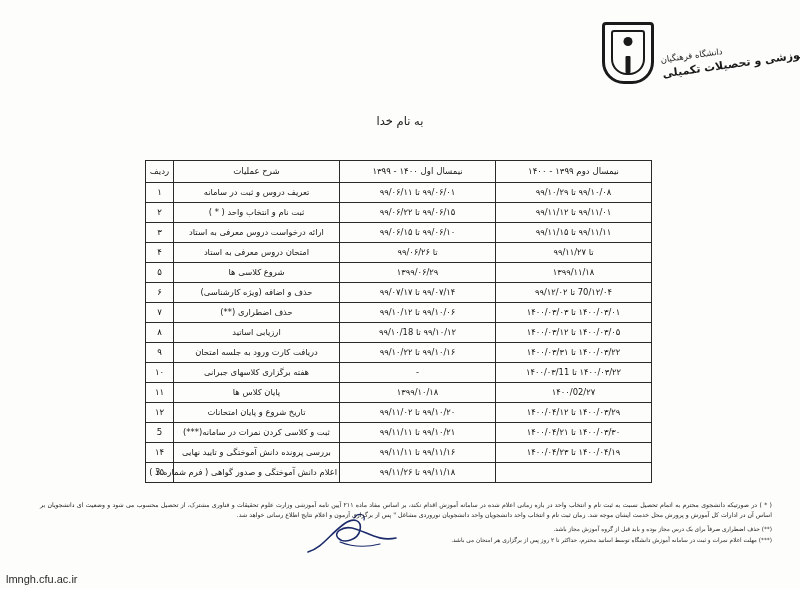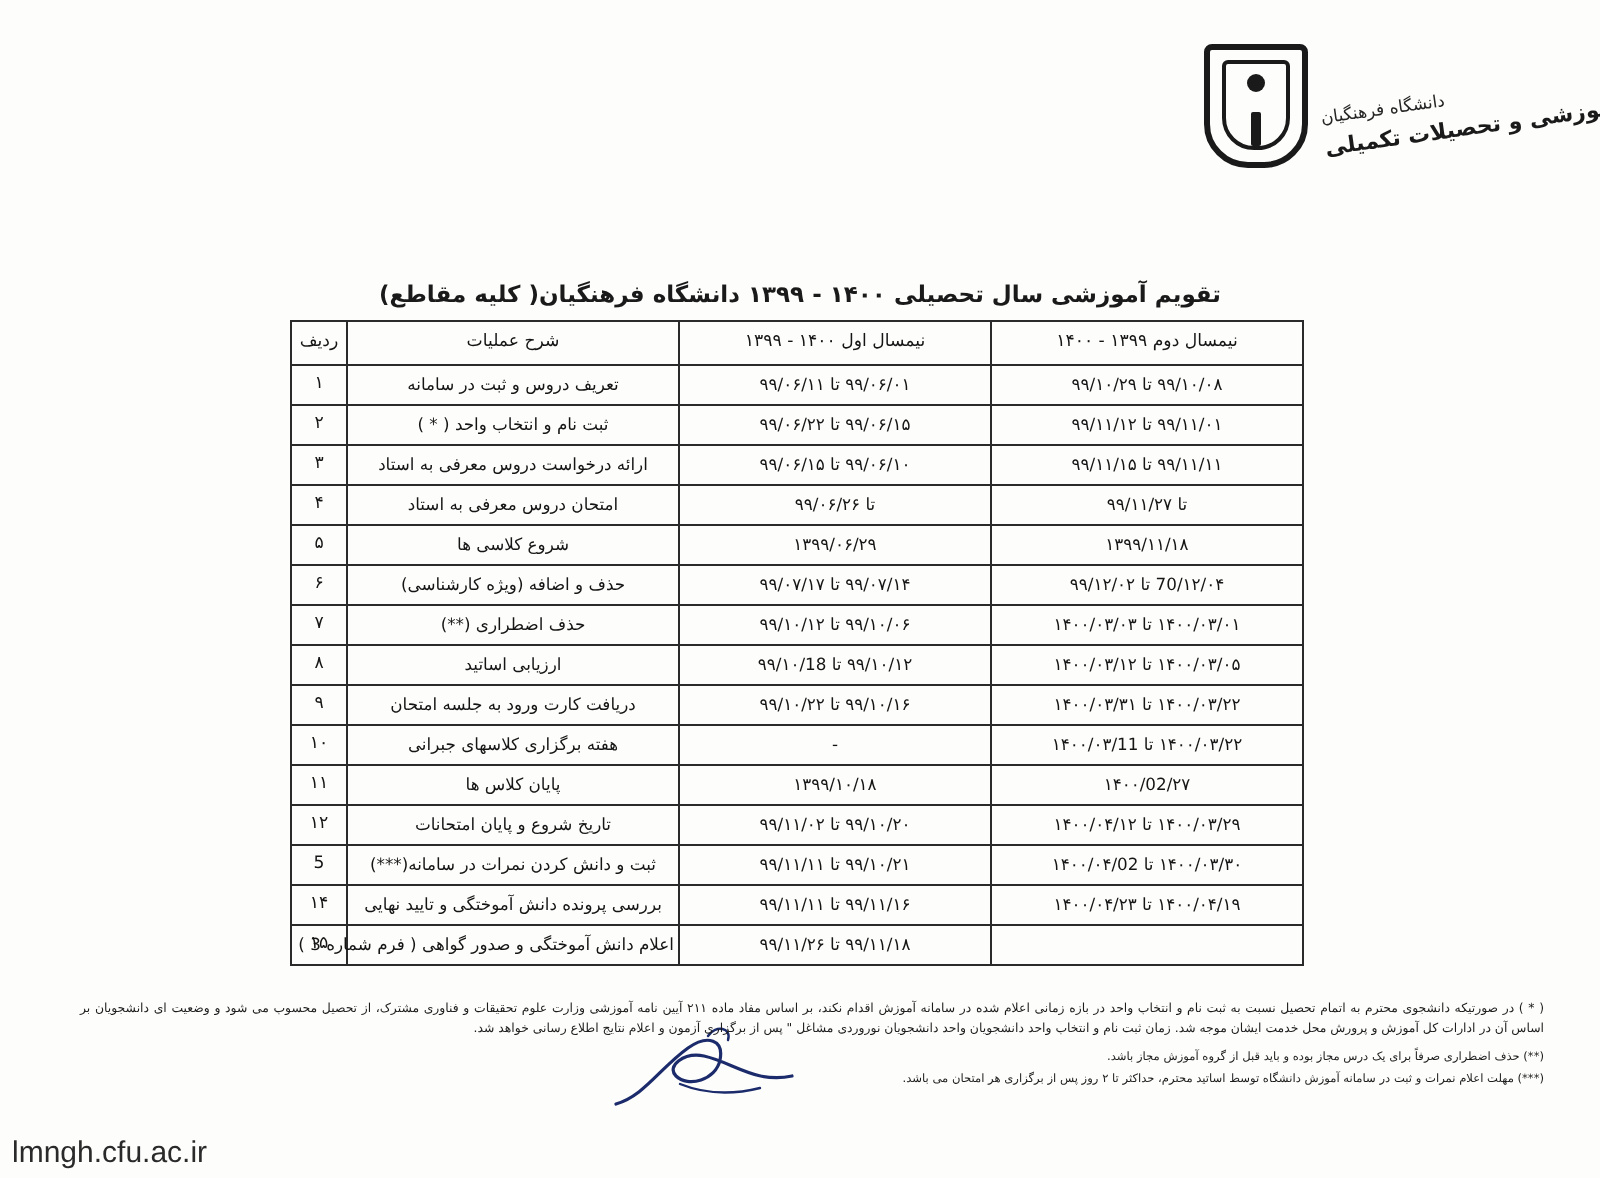--- a/index.html
+++ b/index.html
@@ -191,21 +191,21 @@
     height: 56px;
     pointer-events: none;
   }
   .signature svg { display: block; }
 
   
   .footer-url {
     position: absolute;
     left: 6px;
     bottom: 4px;
-    font-size: 15px;
+    font-size: 11px;
     color: #2a2a2a;
     font-family: "Liberation Sans", sans-serif;
   }
 </style>
 </head>
 <body>
 
 <div class="page">
 
   <div class="logo-block">
@@ -214,21 +214,21 @@
       <div class="inner"></div>
       <div class="dot"></div>
       <div class="bar"></div>
     </div>
     <div class="logo-text">
       <div class="line1">دانشگاه فرهنگیان</div>
       <div class="line2">معاونت آموزشی و تحصیلات تکمیلی</div>
     </div>
   </div>
 
-  <div class="doc-title">تقویم آموزشی سال تحصیلی ۱۴۰۰ - ۱۳۹۹ دانشگاه فرهنگیان( کلیه مقاطع)</div>
+  <div class="bismillah">به نام خدا</div>
 
   <div class="table-wrap">
     <table class="calendar">
       <colgroup>
         <col class="c-t2">
         <col class="c-t1">
         <col class="c-desc">
         <col class="c-row">
       </colgroup>
       <thead>
@@ -306,23 +306,23 @@
             <td class="desc">پایان کلاس ها</td>
             <td class="rownum">۱۱</td>
           </tr>
           <tr>
             <td>۱۴۰۰/۰۳/۲۹ تا ۱۴۰۰/۰۴/۱۲</td>
             <td>۹۹/۱۰/۲۰ تا ۹۹/۱۱/۰۲</td>
             <td class="desc">تاریخ شروع و پایان امتحانات</td>
             <td class="rownum">۱۲</td>
           </tr>
           <tr>
-            <td>۱۴۰۰/۰۳/۳۰ تا ۱۴۰۰/۰۴/02</td>
+            <td>۱۴۰۰/۰۳/۳۰ تا ۱۴۰۰/۰۴/۲۱</td>
             <td>۹۹/۱۰/۲۱ تا ۹۹/۱۱/۱۱</td>
-            <td class="desc">ثبت و دانش کردن نمرات در سامانه(***)</td>
+            <td class="desc">ثبت و کلاسی کردن نمرات در سامانه(***)</td>
             <td class="rownum">5</td>
           </tr>
           <tr>
             <td>۱۴۰۰/۰۴/۱۹ تا ۱۴۰۰/۰۴/۲۳</td>
             <td>۹۹/۱۱/۱۶ تا ۹۹/۱۱/۱۱</td>
             <td class="desc">بررسی پرونده دانش آموختگی و تایید نهایی</td>
             <td class="rownum">۱۴</td>
           </tr>
           <tr>
             <td></td>

